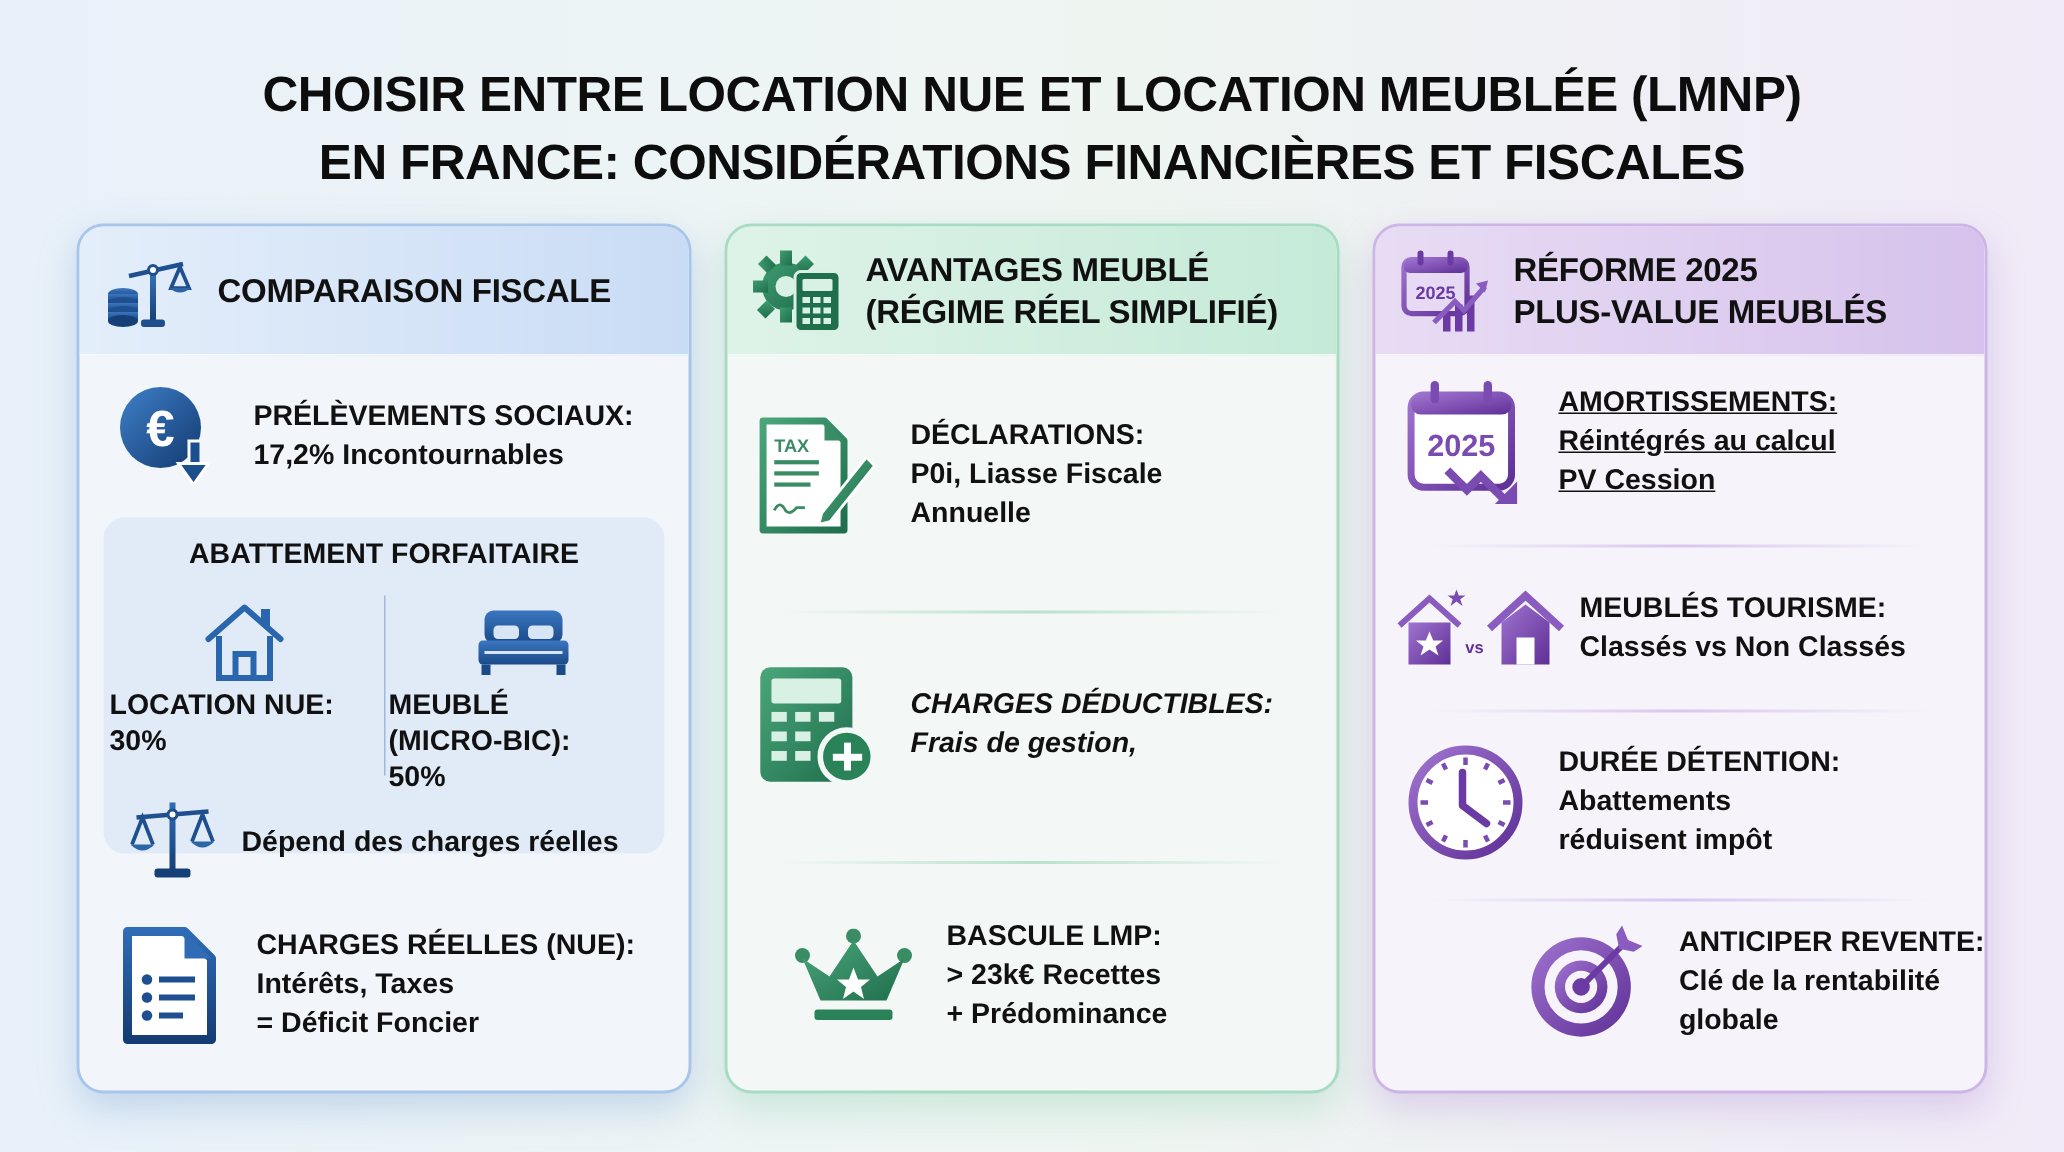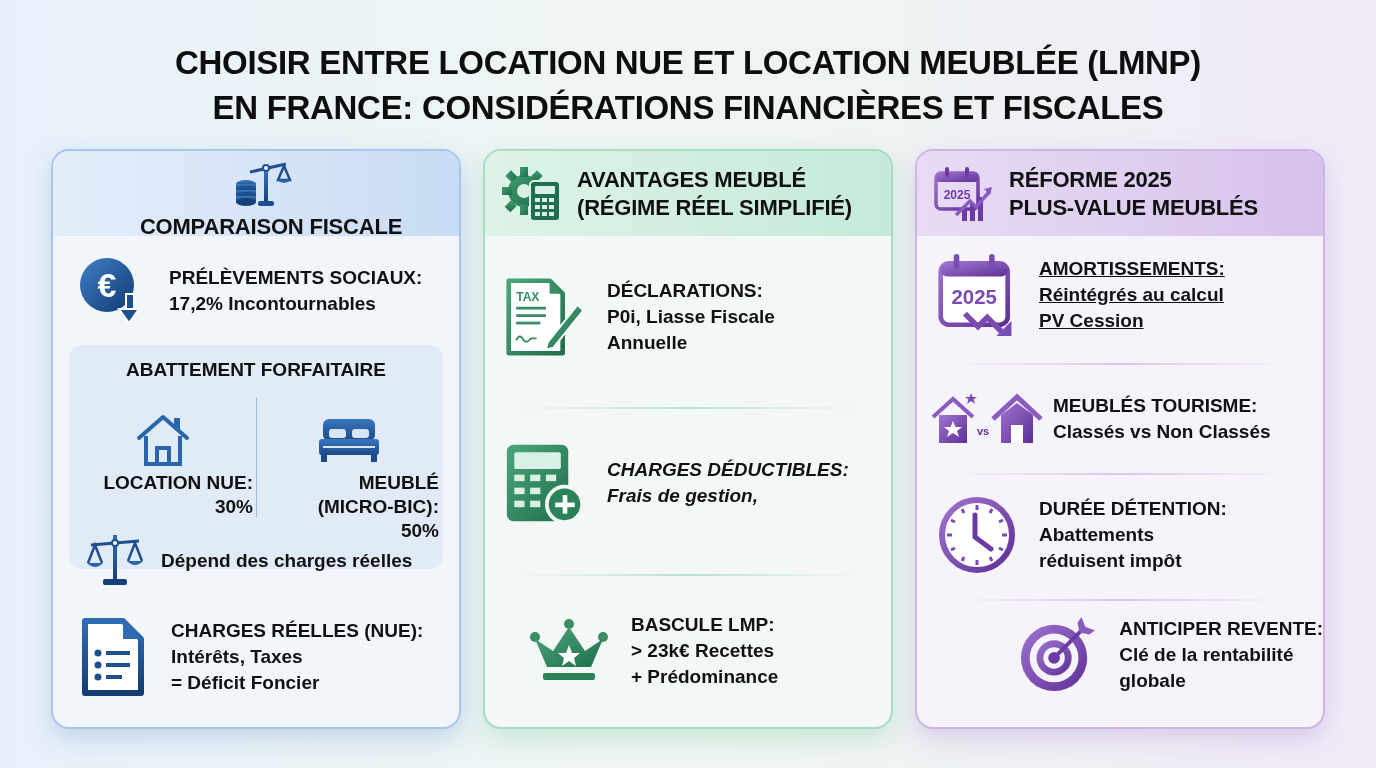--- a/index.html
+++ b/index.html
@@ -19,39 +19,39 @@
     position: absolute; top: 149px; height: 580px; width: 410px;
     border-radius: 18px; overflow: hidden; background: #f5f8fa;
   }
   .card.blue   { left: 51px;  border: 2px solid #a9c6ea; box-shadow: 0 10px 24px rgba(120,160,210,0.35); background:#f2f6fb; }
   .card.green  { left: 483px; border: 2px solid #a8dcc2; box-shadow: 0 10px 24px rgba(120,200,160,0.30); background:#f3f7f5; }
   .card.purple { left: 915px; border: 2px solid #cdb5e6; box-shadow: 0 10px 24px rgba(170,130,210,0.30); background:#f6f4fa; }
   .card-head {
     height: 86px; display: flex; align-items: center; padding-left: 16px;
     border-bottom: 1px solid rgba(255,255,255,0.7);
   }
-  .blue .card-head   { background: linear-gradient(90deg, #e4eefa 0%, #c9dcf5 100%); flex-direction: column; }
+  .blue .card-head   { background: linear-gradient(90deg, #e4eefa 0%, #c9dcf5 100%); }
   .green .card-head  { background: linear-gradient(90deg, #def3e8 0%, #c5ead8 100%); }
   .purple .card-head { background: linear-gradient(90deg, #e8dcf4 0%, #d6c2ec 100%); }
   .card-head .hicon { width: 62px; height: 62px; flex: 0 0 62px; display:flex; align-items:center; justify-content:center; }
   .card-head .htext { font-weight: 800; font-size: 22px; line-height: 28px; color: #111; margin-left: 14px; letter-spacing: -0.2px; }
   .item { position: absolute; left: 0; width: 100%; display: flex; align-items: center; }
   .item .icon { width: 80px; height: 80px; flex: 0 0 80px; display:flex; align-items:center; justify-content:center; margin-left: 20px; }
   .item .txt { margin-left: 22px; font-size: 19px; line-height: 26px; color: #111; }
   .item .txt .lbl { font-weight: 800; display:block; }
   .item .txt .val { font-weight: 600; display:block; }
   .divider { position: absolute; left: 36px; right: 36px; height: 2px; }
   .green .divider  { background: linear-gradient(90deg, transparent, #b9e2cd, transparent); }
   .purple .divider { background: linear-gradient(90deg, transparent, #d9c6ef, transparent); }
   .abat {
     position: absolute; left: 16px; top: 194px; width: 374px; height: 224px;
     border-radius: 14px; background: #e1ebf7;
   }
   .abat .ahead { position:absolute; top: 14px; width:100%; text-align:center; font-weight:800; font-size:19px; }
-  .abat .col { position:absolute; top: 64px; width: 180px; text-align:right; font-weight:800; font-size:19px; line-height:24px; }
+  .abat .col { position:absolute; top: 52px; width: 180px; text-align:left; font-weight:800; font-size:19px; line-height:24px; }
   .abat .col.left { left: 4px; }
   .abat .col.right { left: 190px; }
   .abat .vline { position:absolute; left: 187px; top: 52px; width:1px; height: 120px; background:#9db9dc; }
   .abat .foot { position:absolute; left: 16px; top: 184px; display:flex; align-items:center; }
   .abat .foot span { font-weight:600; font-size:19px; margin-left: 16px; }
 </style>
 </head>
 <body>
 
 <div class="title">

